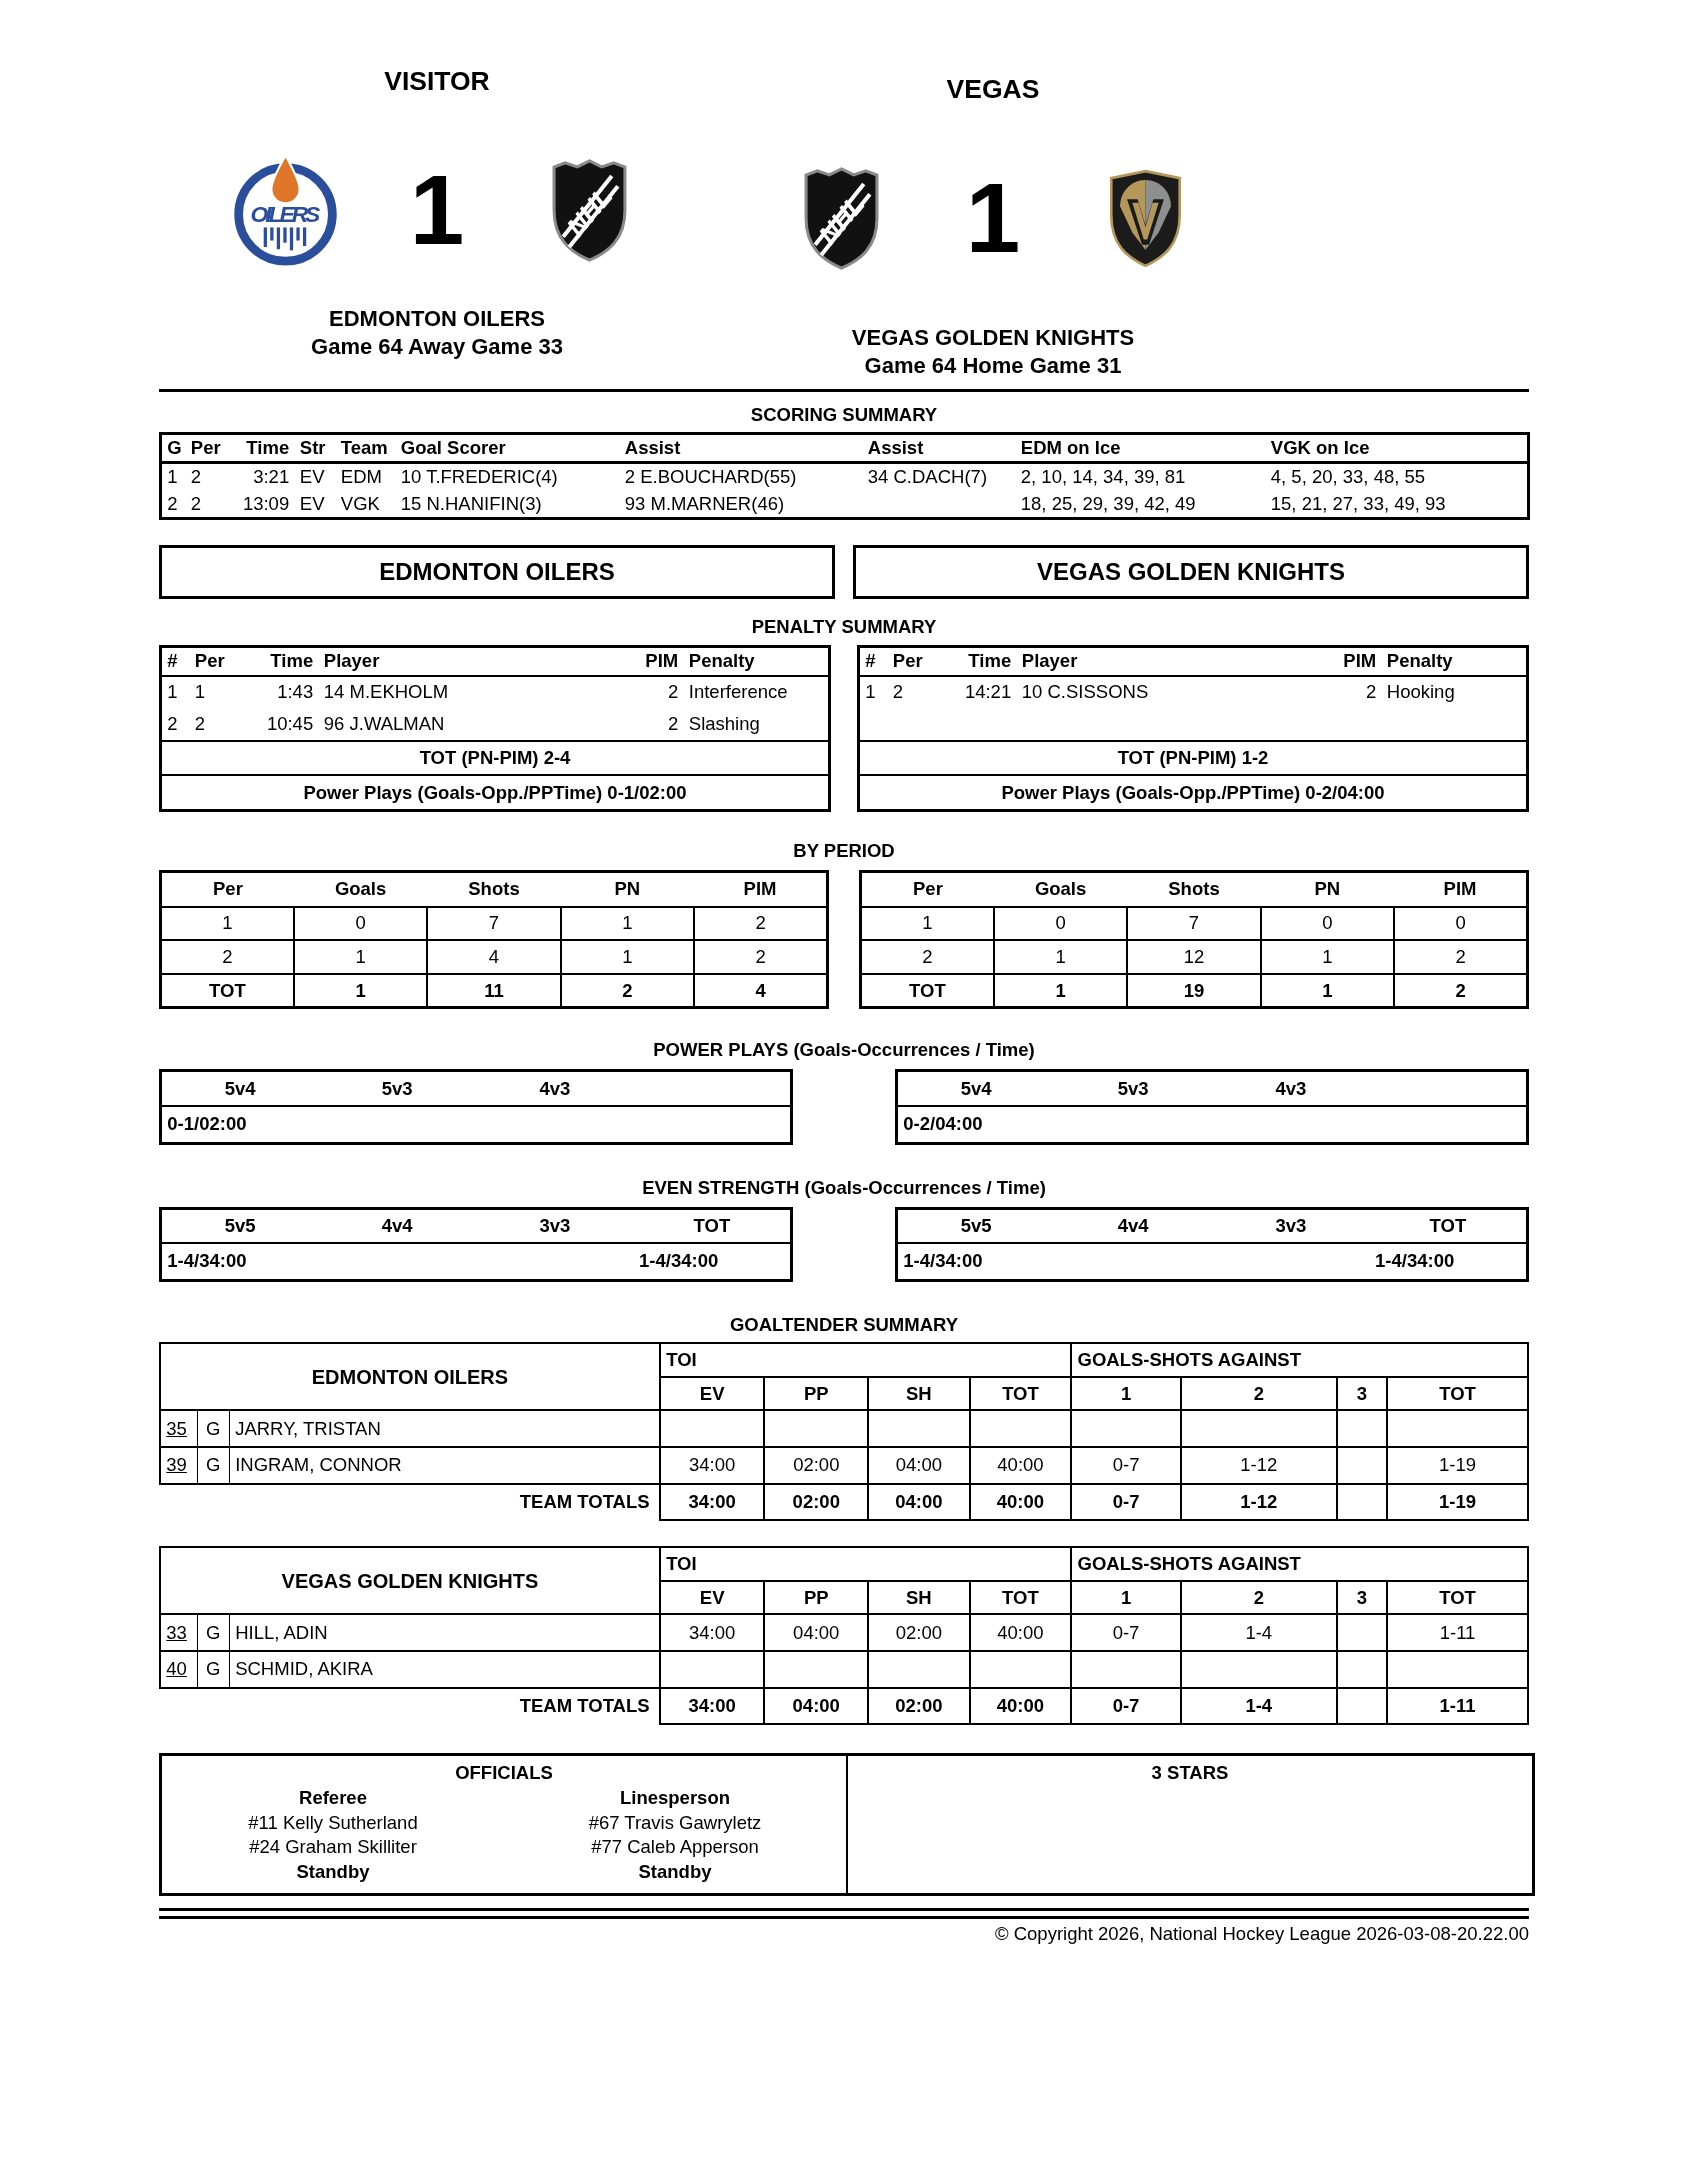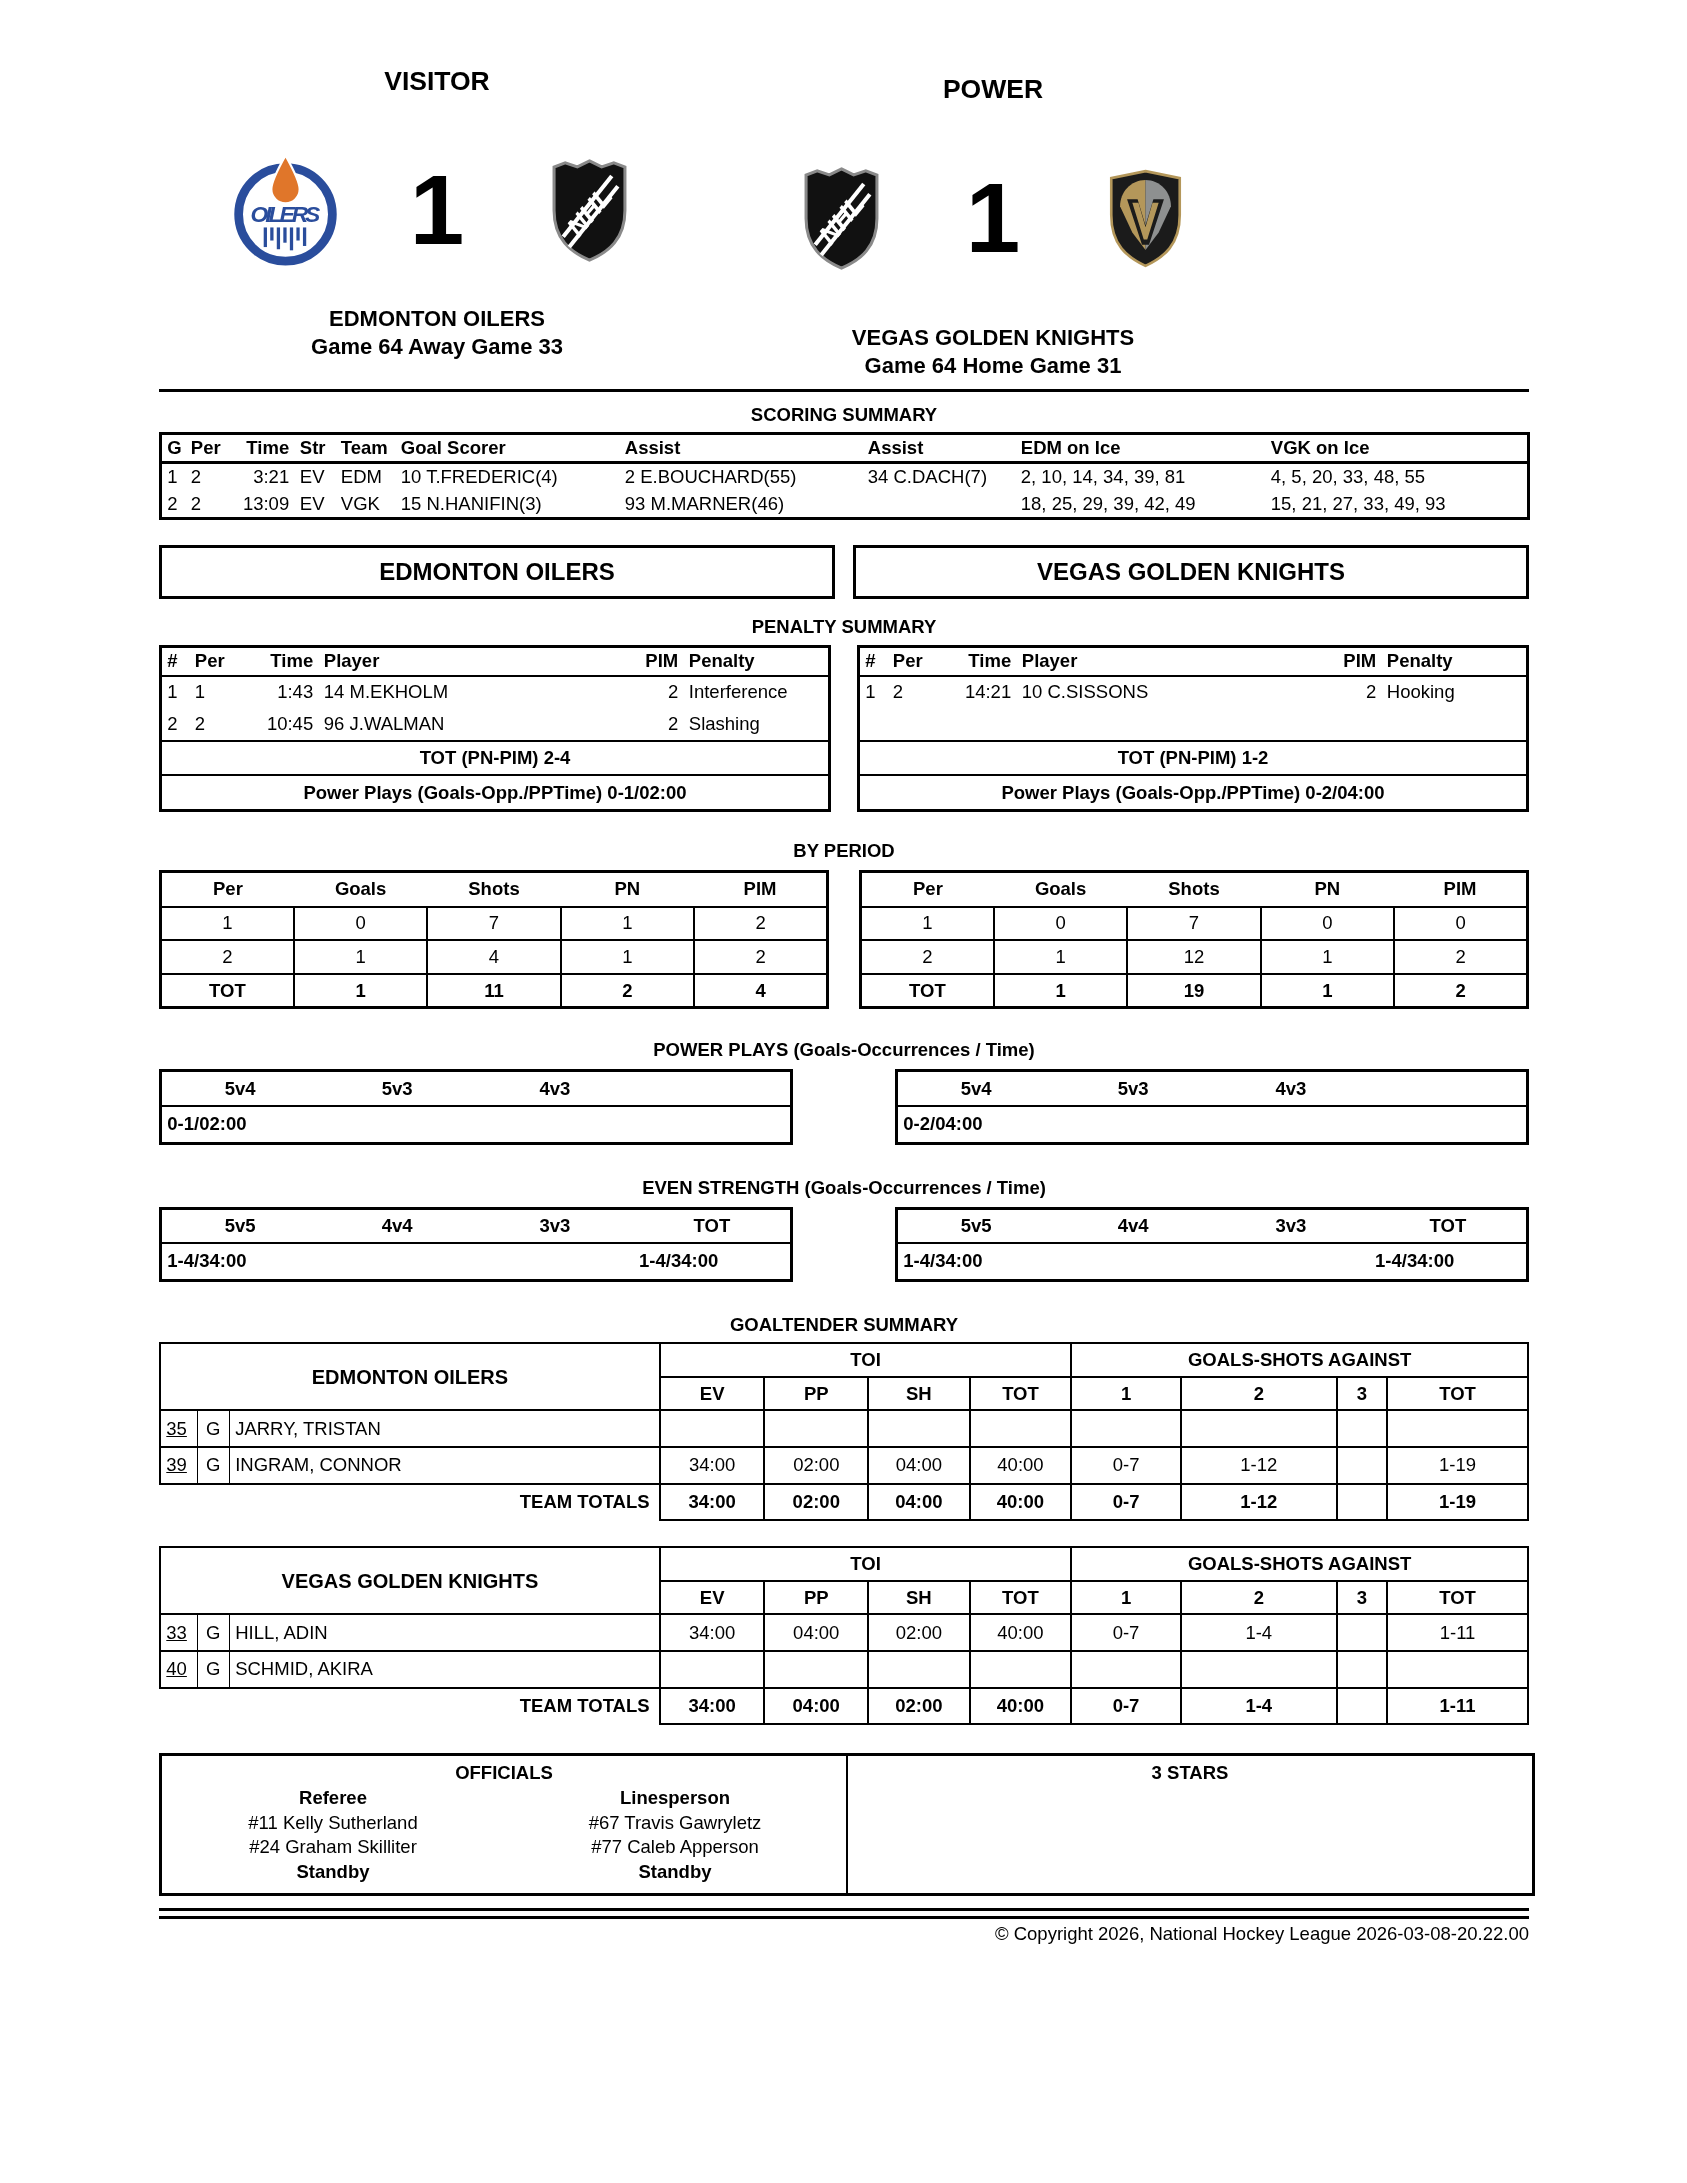--- a/index.html
+++ b/index.html
@@ -60,21 +60,21 @@
   .byp tr.tot td { font-weight:bold; border-top:2.6px solid #000; }
 
   
   .ppes { width:634px; border:3.3px solid #000; }
   .ppes th { text-align:center; border-bottom:2.6px solid #000; height:30px; }
   .ppes td { text-align:left; font-weight:bold; height:32px; }
 
   
   .gt { width:1370px; margin-top:6.6px; }
   .gt td, .gt th { border:2px solid #000; }
-  .gt .grp { text-align:center; font-weight:bold; height:29px; }
+  .gt .grp { text-align:left; font-weight:bold; height:29px; }
   .gt .sub { text-align:center; font-weight:bold; height:29px; }
   .gt .teamcell { text-align:center; font-weight:bold; font-size:20px; }
   .gt td.v { text-align:center; height:32px; }
   .gt td.num { text-align:left; border-right:1.3px solid #000;text-decoration:underline; }
   .gt td.pos { text-align:center; border-left:1.3px solid #000; border-right:1.3px solid #000; }
   .gt td.nm  { border-left:1.3px solid #000; }
   .gt tr.ttl td { font-weight:bold; }
   .gt td.tt-label { border:none; border-top:2px solid #000; text-align:right; font-weight:bold; padding-right:9.3px; }
 
   
@@ -131,21 +131,21 @@
           </div>
         </div>
         <div class="team-lines">
           <div>EDMONTON OILERS</div>
           <div>Game 64 Away Game 33</div>
         </div>
       </div>
 
 
       <div class="hdr-col-right">
-        <div class="side-label">POWER</div>
+        <div class="side-label">VEGAS</div>
         <div class="logo-row">
           <div class="logo-slot">
             <svg width="81" height="107" viewBox="0 0 80 104" style="font-size:28px">
               <path d="M40 3 L52 9 64 5 75 9 75 52 C75 80 59 93 40 101 C21 93 5 80 5 52 L5 9 16 5 28 9 Z" fill="#111111" stroke="#8a8a8a" stroke-width="3"></path>
               <line x1="14" y1="78" x2="62" y2="18" stroke="#ffffff" stroke-width="4"></line>
               <line x1="20" y1="88" x2="68" y2="28" stroke="#ffffff" stroke-width="4"></line>
               <text x="40" y="62" font-size="26" font-weight="bold" font-style="italic" fill="#ffffff" text-anchor="middle" transform="rotate(-50 40 53)" font-family="Liberation Sans, sans-serif">NHL</text>
             </svg>
           </div>
           <div class="score-slot">

